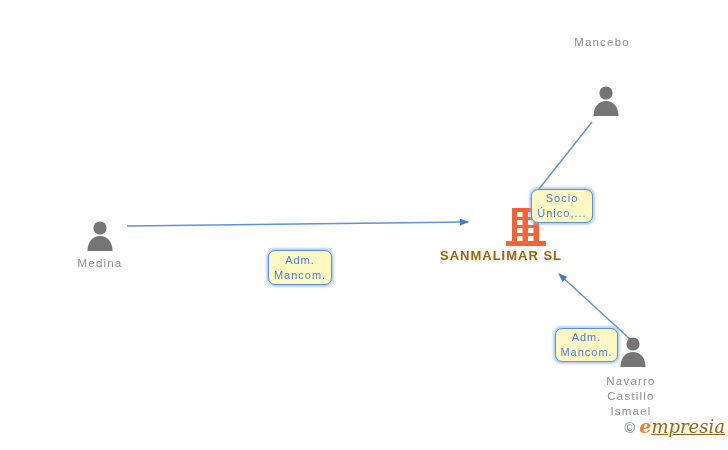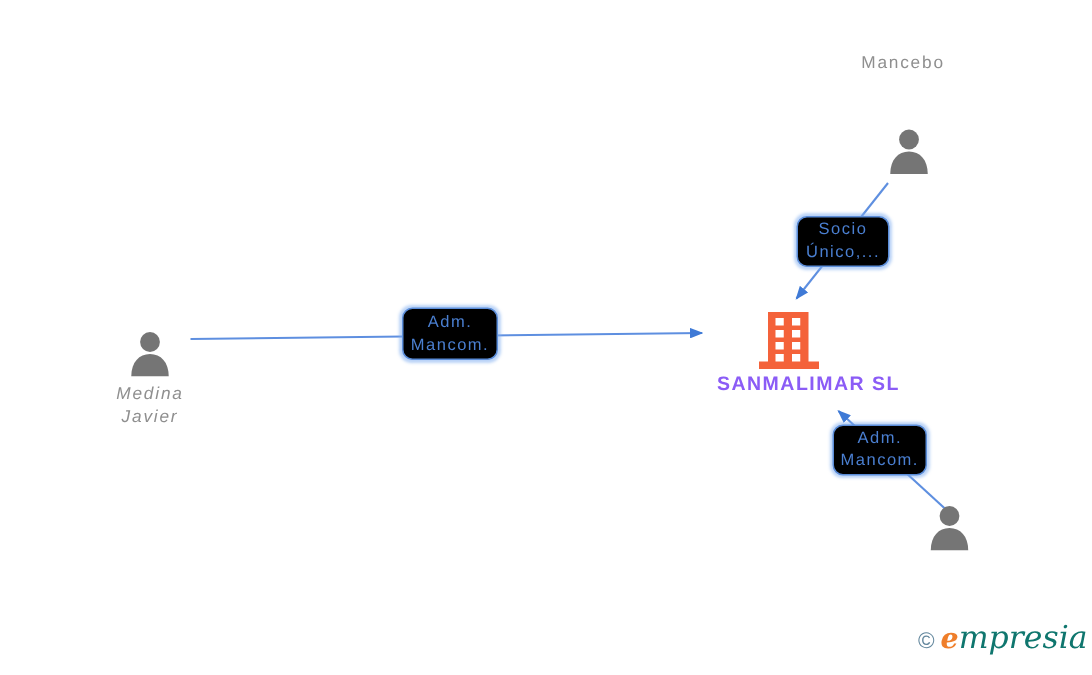--- a/index.html
+++ b/index.html
@@ -9,43 +9,44 @@
   }
   svg.edges{position:absolute;left:0;top:0;z-index:1;pointer-events:none;}
   .node{position:absolute;z-index:2;cursor:pointer;}
   .icon-box{position:absolute;z-index:2;}
   .name-label{
     position:absolute;z-index:2;text-align:center;
     color:#8f8f8f;font-size:11.5px;line-height:15px;letter-spacing:1.2px;
   }
   .name-label span{display:block;}
   .company-label{
-    position:absolute;z-index:2;text-align:right;
-    color:#8b5cf6;font-size:13px;font-weight:bold;letter-spacing:1px;
+    position:absolute;z-index:2;text-align:left;
+    color:#a16207;font-size:13px;font-weight:bold;letter-spacing:1px;
   }
   .rel-box{
-    position:absolute;z-index:3;background:#000000;
+    position:absolute;z-index:3;background:#fef9c3;
     border:1.5px solid #5b8dd9;border-radius:7px;
     box-shadow:0 0 2px 1.5px rgba(130,175,240,0.55);
     color:#4a7fd1;font-size:11px;line-height:15px;letter-spacing:1px;
     text-align:center;display:flex;flex-direction:column;justify-content:center;
     cursor:pointer;
+    margin-top:45px;
   }
   .rel-box span{display:block;padding:0 4px;}
   .watermark{
     position:absolute;z-index:2;right:3px;bottom:3px;
     font-size:15px;cursor:pointer;white-space:nowrap;
   }
   .watermark .c-sym{color:#64889e;font-size:15px;font-family:"Liberation Sans",sans-serif;}
   .watermark .brand-accent{
     color:#ef7e2a;font-family:"DejaVu Serif",serif;font-style:italic;
     font-size:19px;font-weight:bold;margin-left:4px;
   }
   .watermark .brand-rest{
-    color:#0f766e;font-family:"DejaVu Serif",serif;font-style:italic;font-size:21px;
+    color:#a16207;font-family:"DejaVu Serif",serif;font-style:italic;font-size:18px;text-decoration:underline;
   }
 </style>
 </head>
 <body>
 
 <div class="canvas">
 
   <svg class="edges" width="728" height="450" viewBox="0 0 728 450">
     <defs>
       <marker id="arw" viewBox="0 0 9 7" markerWidth="9" markerHeight="7" refX="8" refY="3.5" orient="auto" markerUnits="userSpaceOnUse">
@@ -66,30 +67,34 @@
       <path d="M14,15 C6.8,15 1.5,20.5 1.5,30 L26.5,30 C26.5,20.5 21.2,15 14,15 Z" fill="#757575"></path>
     </svg>
   </div>
 
   <div class="node icon-box" style="left:86px;top:221px;">
     <svg width="28" height="30" viewBox="0 0 28 30">
       <circle cx="14" cy="7" r="6.6" fill="#757575"></circle>
       <path d="M14,15 C6.8,15 1.5,20.5 1.5,30 L26.5,30 C26.5,20.5 21.2,15 14,15 Z" fill="#757575"></path>
     </svg>
   </div>
-  <div class="name-label" style="left:40px;top:256px;width:120px;font-style:italic;">
+  <div class="name-label" style="left:40px;top:256px;width:120px;">
     <span>Medina</span>
-    <span>Javier</span>
   </div>
 
   <div class="node icon-box" style="left:619px;top:337px;">
     <svg width="28" height="30" viewBox="0 0 28 30">
       <circle cx="14" cy="7" r="6.6" fill="#757575"></circle>
       <path d="M14,15 C6.8,15 1.5,20.5 1.5,30 L26.5,30 C26.5,20.5 21.2,15 14,15 Z" fill="#757575"></path>
     </svg>
+  </div>
+  <div class="name-label" style="left:571px;top:374px;width:120px;">
+    <span>Navarro</span>
+    <span>Castillo</span>
+    <span>Ismael</span>
   </div>
 
   <div class="node icon-box" style="left:504px;top:208px;">
     <svg width="44" height="38" viewBox="0 0 44 38">
       <rect x="8" y="0" width="27" height="35" fill="#f4623a"></rect>
       <rect x="2" y="33" width="40" height="5" fill="#f4623a"></rect>
       <rect x="13" y="4" width="5.5" height="5" fill="#ffffff"></rect>
       <rect x="24" y="4" width="5.5" height="5" fill="#ffffff"></rect>
       <rect x="13" y="12" width="5.5" height="5" fill="#ffffff"></rect>
       <rect x="24" y="12" width="5.5" height="5" fill="#ffffff"></rect>

